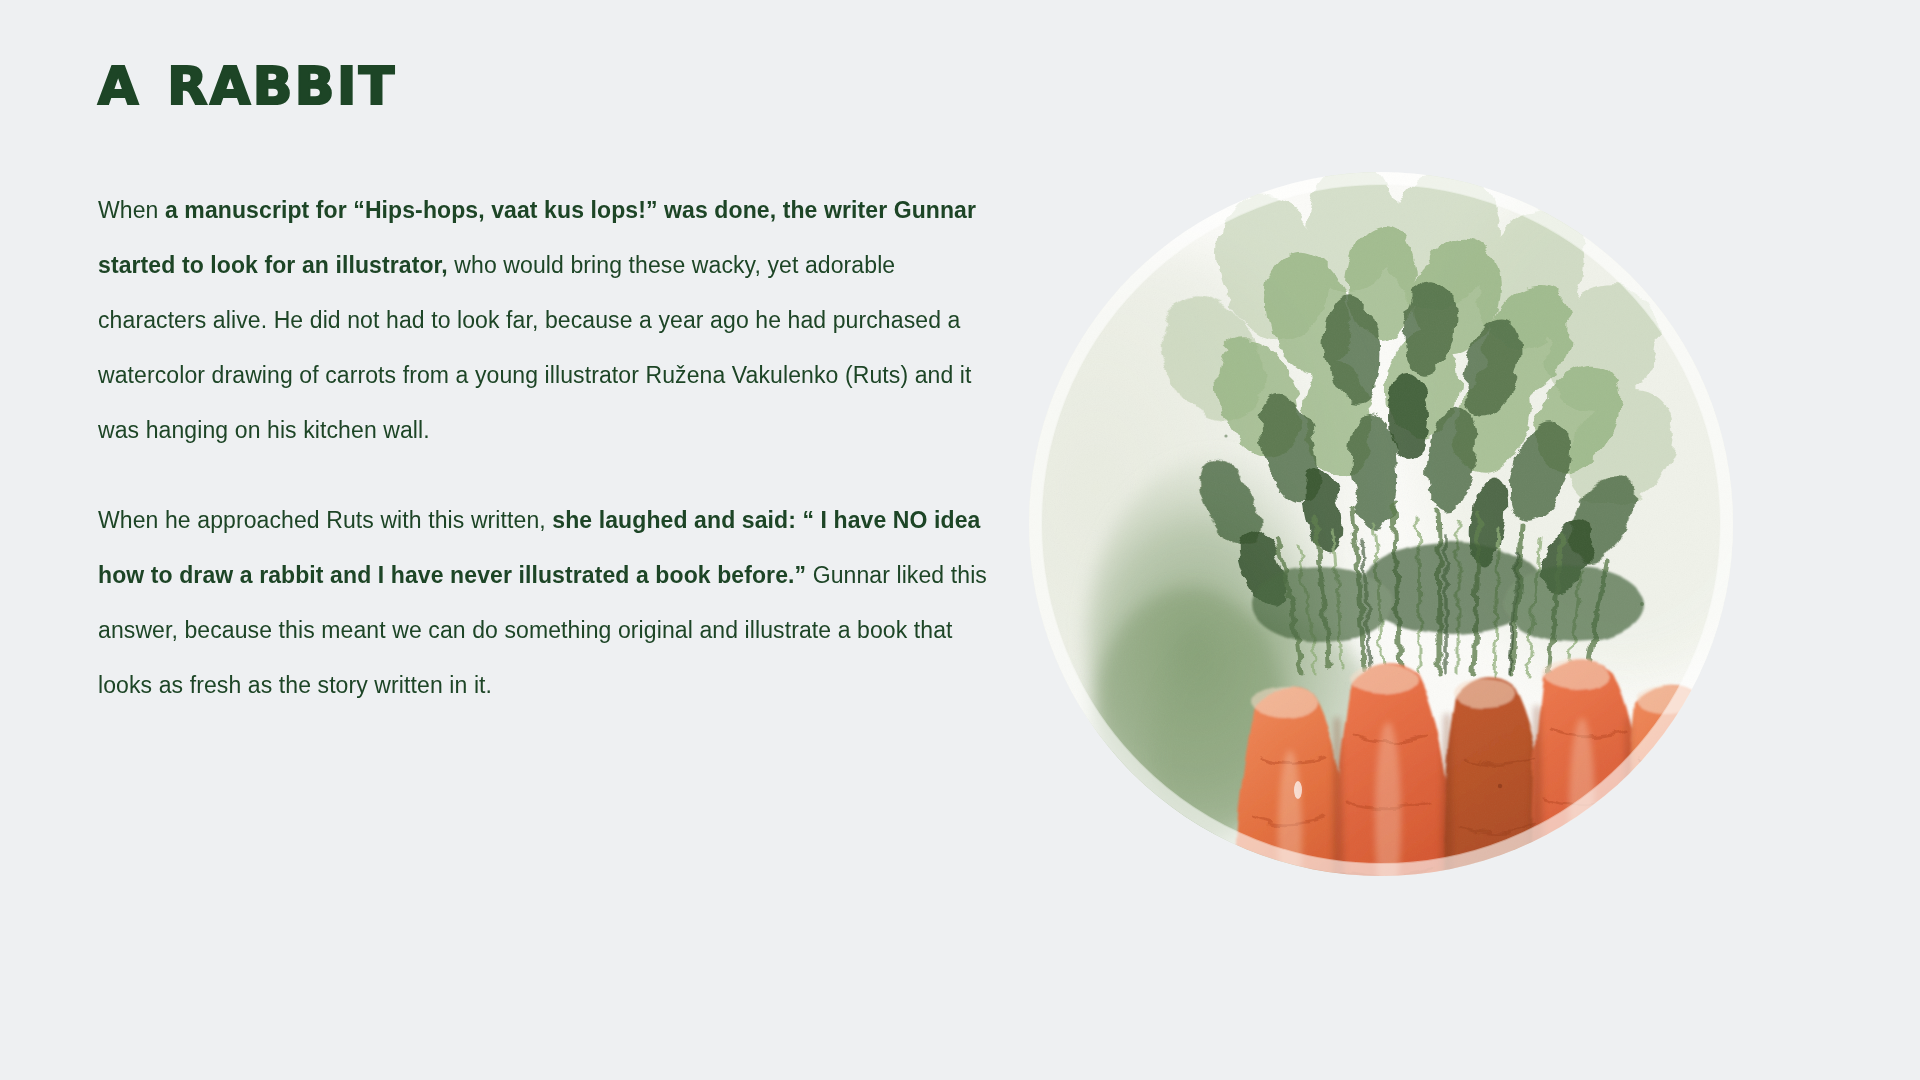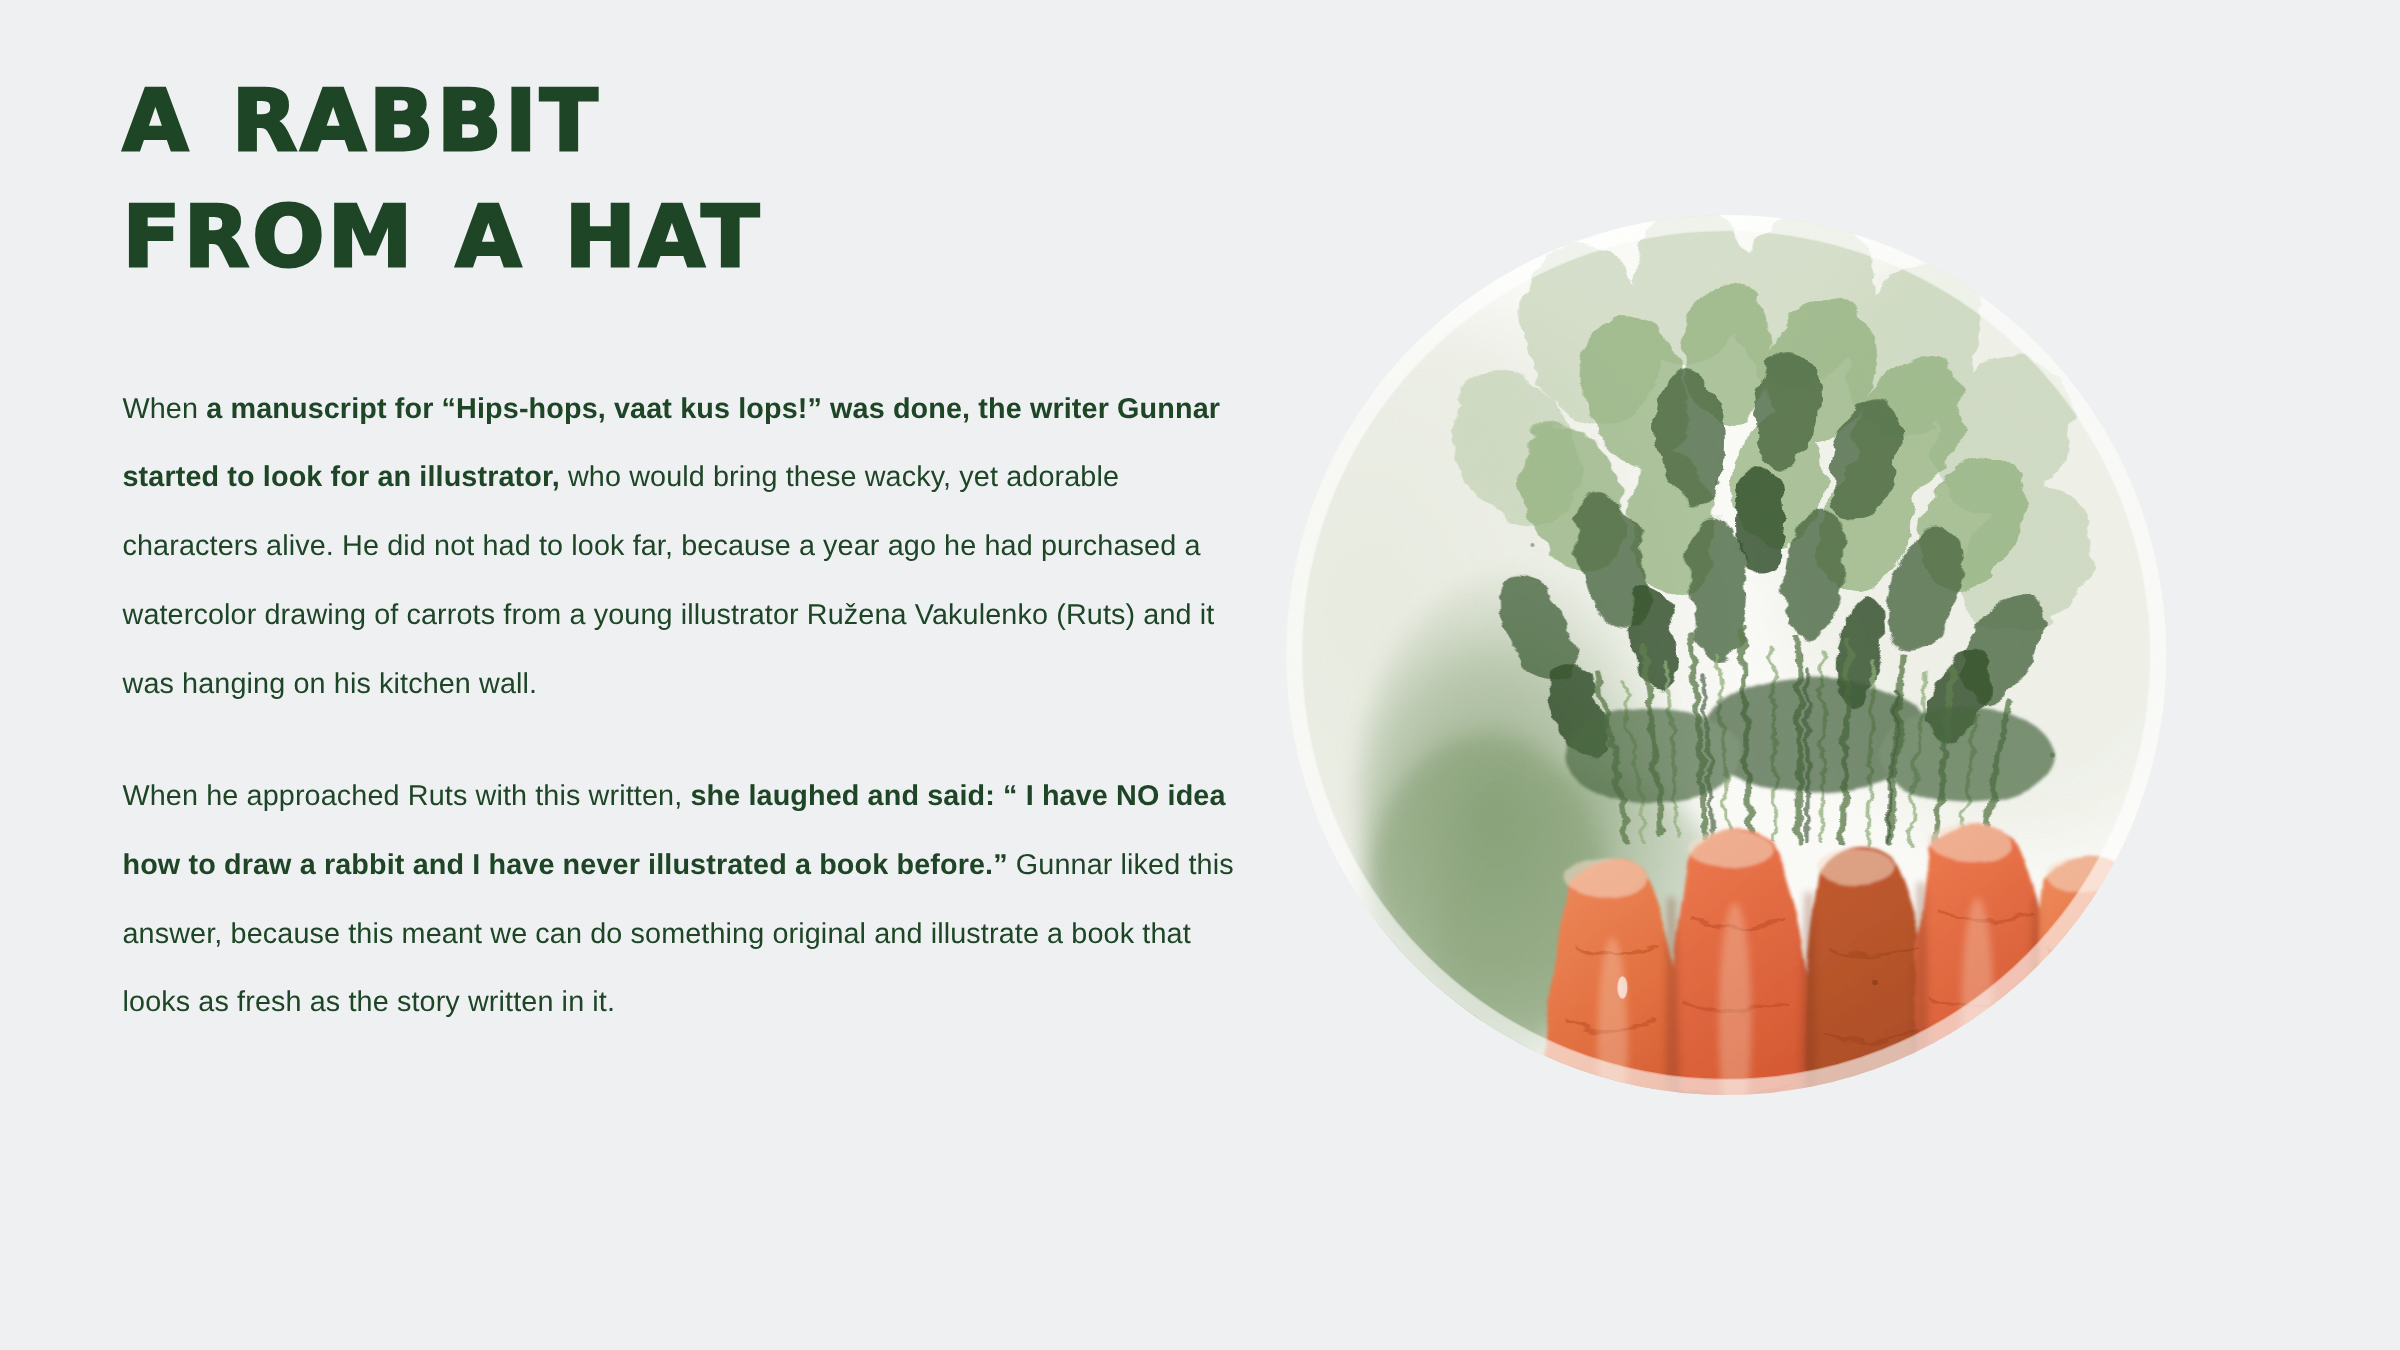--- a/index.html
+++ b/index.html
@@ -19,21 +19,21 @@
   .left-col {
     position:absolute;
     left:98px; top:48px;
     width:920px;
   }
 
   .title {
     color:#1d4526;
     font-family:"DejaVu Sans", sans-serif;
     font-weight:700;
-    font-size:68px;
+    font-size:52px;
     line-height:1.48;
     letter-spacing:2.5px;
     text-transform:uppercase;
     -webkit-text-stroke:2.2px #1d4526;
     word-spacing:6px;
   }
   .title-line { display:block; white-space:pre; }
   .title-line.l2 { margin-top:-8px; }
 
   .body-block { margin-top:58px; width:905px; }
@@ -58,21 +58,20 @@
 </style>
 </head>
 <body>
 
 <div id="stage">
 
   <div class="left-col">
 
     <h1 class="title">
       <span class="title-line l1">A rabbit</span>
-      <span class="title-line l2">from a hat</span>
     </h1>
 
     <div class="body-block">
       <p class="para" id="para-0"><span>When </span><b>a manuscript for “Hips-hops, vaat kus lops!” was done, the writer Gunnar started to look for an illustrator,</b><span> who would bring these wacky, yet adorable characters alive. He did not had to look far, because a year ago he had purchased a watercolor drawing of carrots from a young illustrator Ružena Vakulenko (Ruts) and it was hanging on his kitchen wall.</span></p>
       <p class="para" id="para-1"><span>When he approached Ruts with this written, </span><b>she laughed and said: “ I have NO idea how to draw a rabbit and I have never illustrated a book before.”</b><span> Gunnar liked this answer, because this meant we can do something original and illustrate a book that looks as fresh as the story written in it.</span></p>
     </div>
 
   </div>
 
   <div class="illus-wrap">

